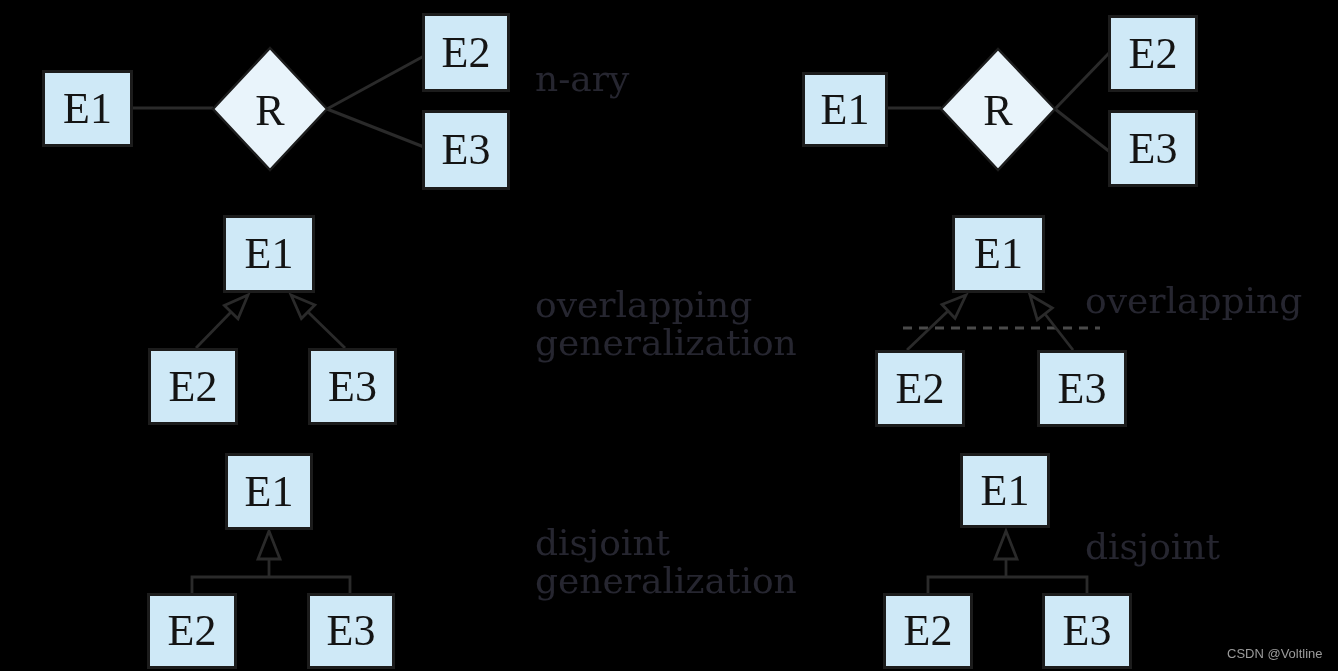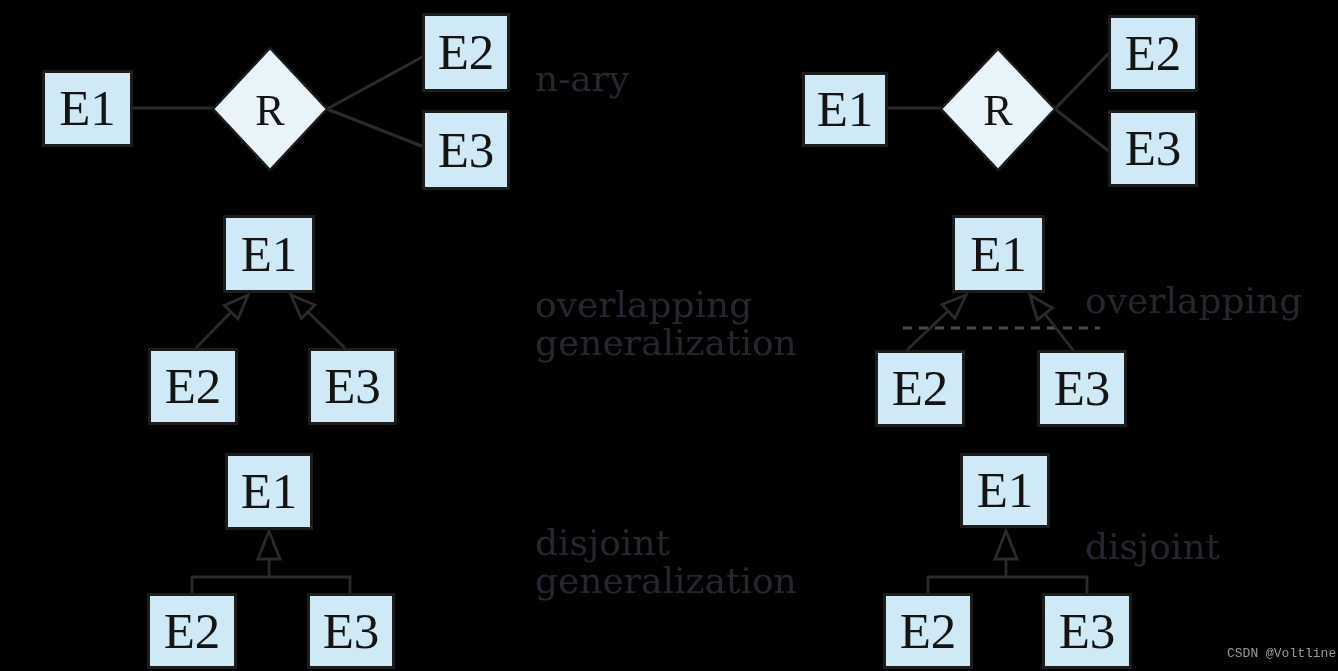--- a/index.html
+++ b/index.html
@@ -4,32 +4,32 @@
 <style>
   html,body{margin:0;padding:0;background:#000;}
   .stage{
     position:relative;width:1338px;height:671px;background:#000000;
     overflow:hidden;font-family:"Liberation Serif",serif;
   }
   .overlay{position:absolute;left:0;top:0;z-index:1;}
   .ebox{
     position:absolute;z-index:2;background:#cfe9f7;border:3px solid #1c1c1c;
     box-sizing:border-box;display:flex;align-items:center;justify-content:center;
-    font-family:"Liberation Serif",serif;font-size:51px;color:#141414;line-height:1;
+    font-family:"Liberation Serif",serif;font-size:44px;color:#141414;line-height:1;
   }
   .rlabel{
     position:absolute;z-index:3;width:60px;height:50px;text-align:center;
     font-family:"Liberation Serif",serif;font-size:44px;color:#141414;line-height:50px;
   }
   .caption{
     position:absolute;z-index:2;font-family:"DejaVu Serif",serif;
     font-size:36px;line-height:38px;color:#262630;white-space:nowrap;
   }
   .watermark{
-    position:absolute;z-index:2;font-family:Liberation Mono, monospace;
+    position:absolute;z-index:2;font-family:Liberation Sans, sans-serif;
     font-size:13px;color:#9b9b9b;white-space:nowrap;
   }
 </style>
 </head>
 <body>
 
 <div class="stage">
 
   <svg class="overlay" width="1338" height="671" viewBox="0 0 1338 671">
 

